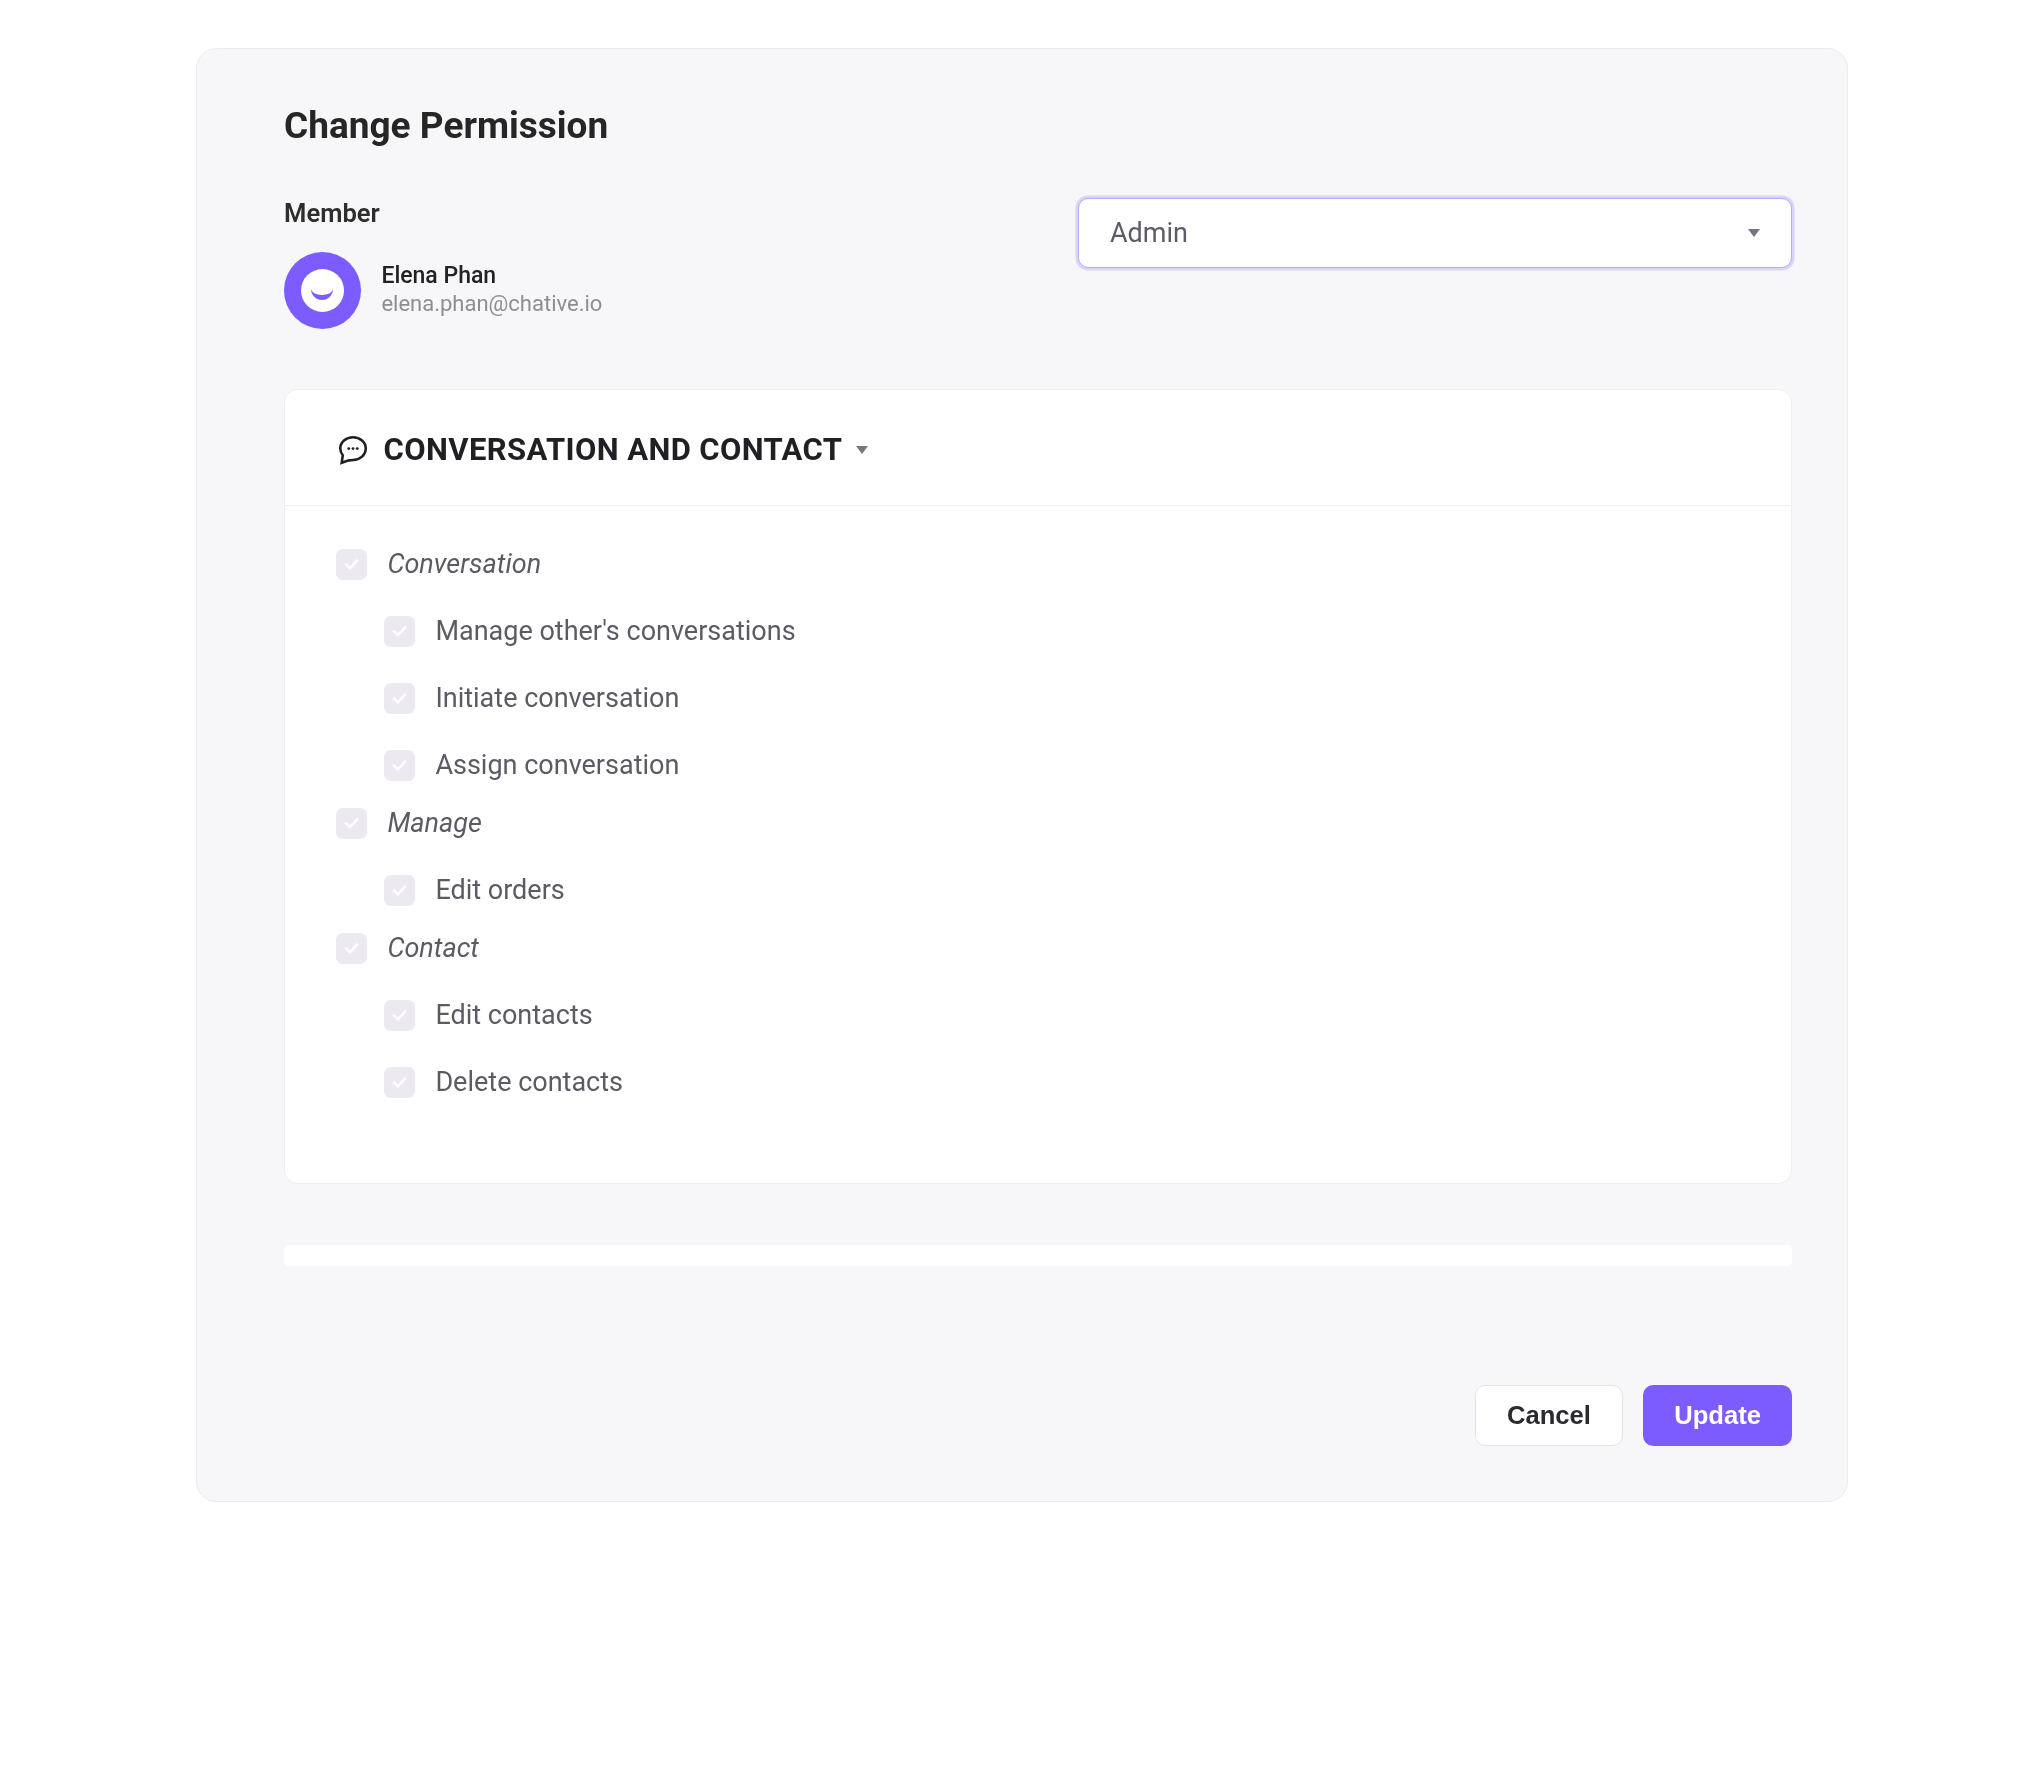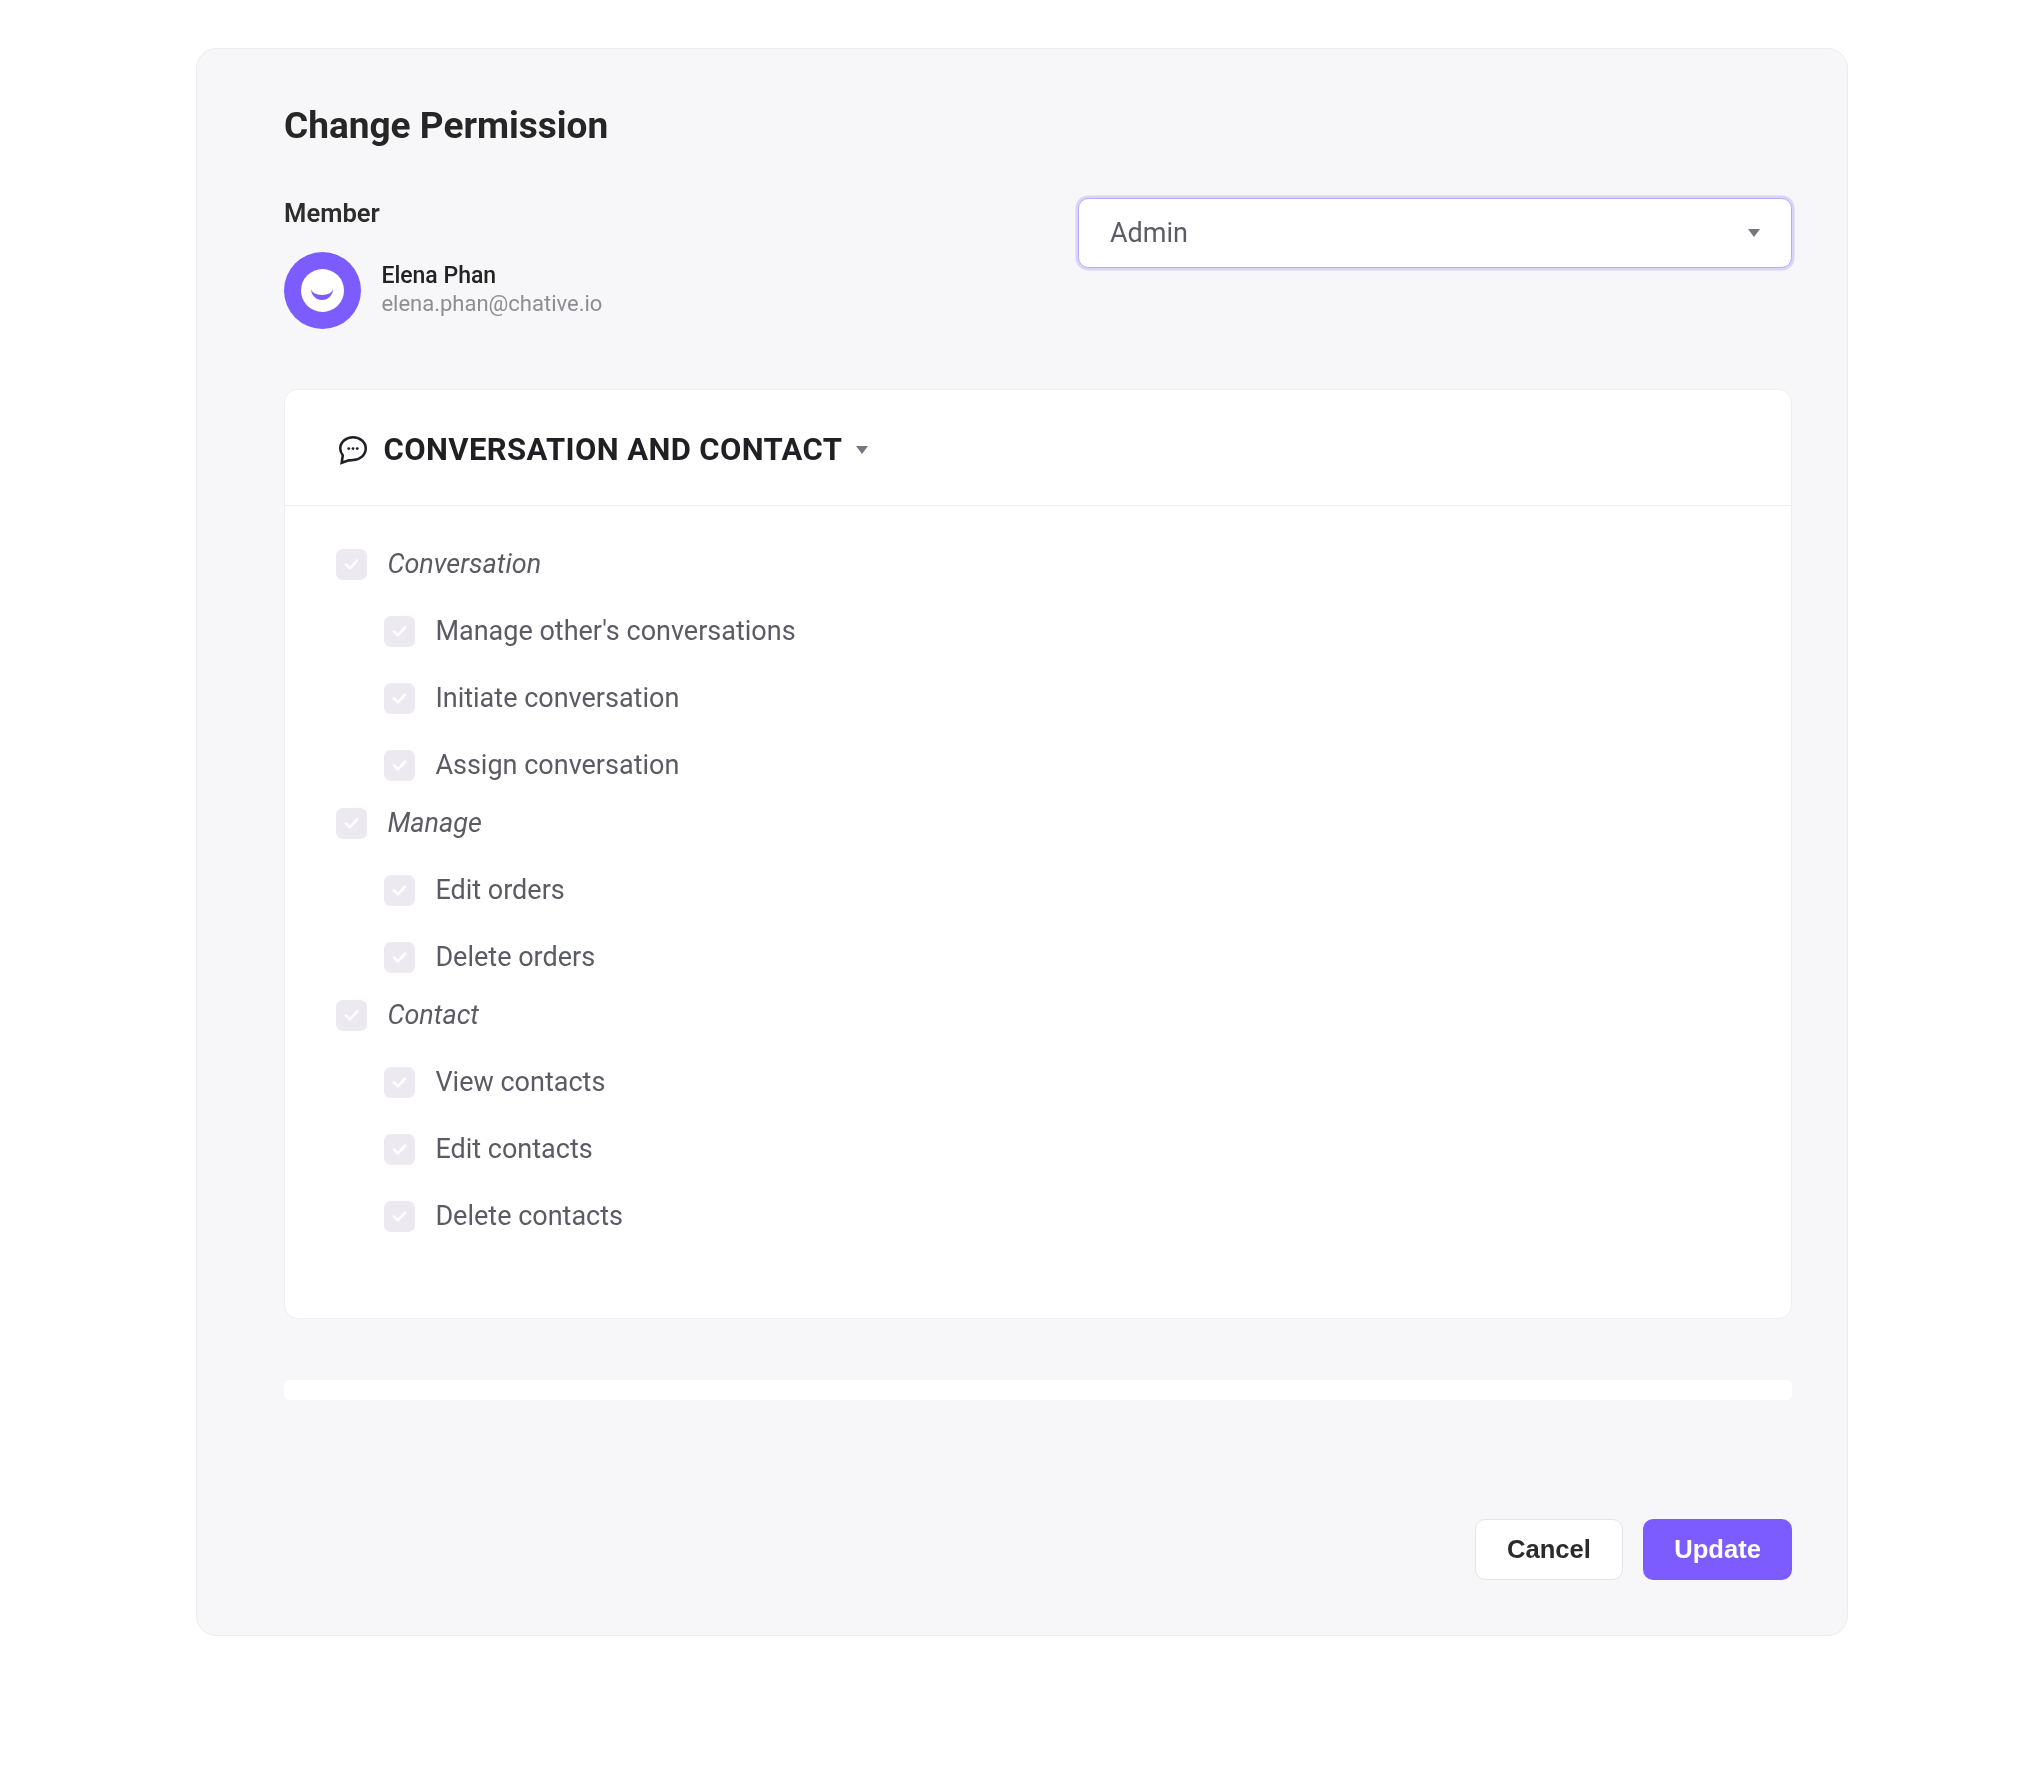--- a/index.html
+++ b/index.html
@@ -267,44 +267,28 @@
         <span>Manage</span>
       </div>
       <div class="check-row child">
         <span class="checkbox">
             <svg viewBox="0 0 24 24">
               <path d="M5 12l5 5L19 7"></path>
             </svg>
           </span>
         <span>Edit orders</span>
       </div>
-      <div class="check-row child">
-        <span class="checkbox">
-            <svg viewBox="0 0 24 24">
-              <path d="M5 12l5 5L19 7"></path>
-            </svg>
-          </span>
-        <span>Delete orders</span>
-      </div>
 
       <div class="check-row group">
         <span class="checkbox">
             <svg viewBox="0 0 24 24">
               <path d="M5 12l5 5L19 7"></path>
             </svg>
           </span>
         <span>Contact</span>
-      </div>
-      <div class="check-row child">
-        <span class="checkbox">
-            <svg viewBox="0 0 24 24">
-              <path d="M5 12l5 5L19 7"></path>
-            </svg>
-          </span>
-        <span>View contacts</span>
       </div>
       <div class="check-row child">
         <span class="checkbox">
             <svg viewBox="0 0 24 24">
               <path d="M5 12l5 5L19 7"></path>
             </svg>
           </span>
         <span>Edit contacts</span>
       </div>
       <div class="check-row child">

